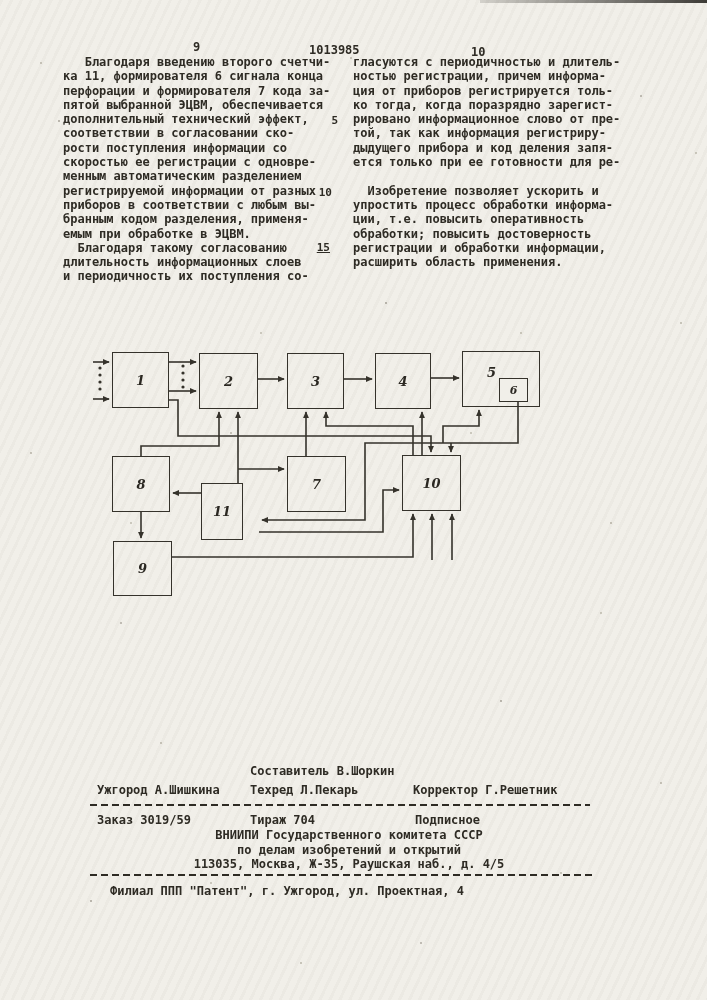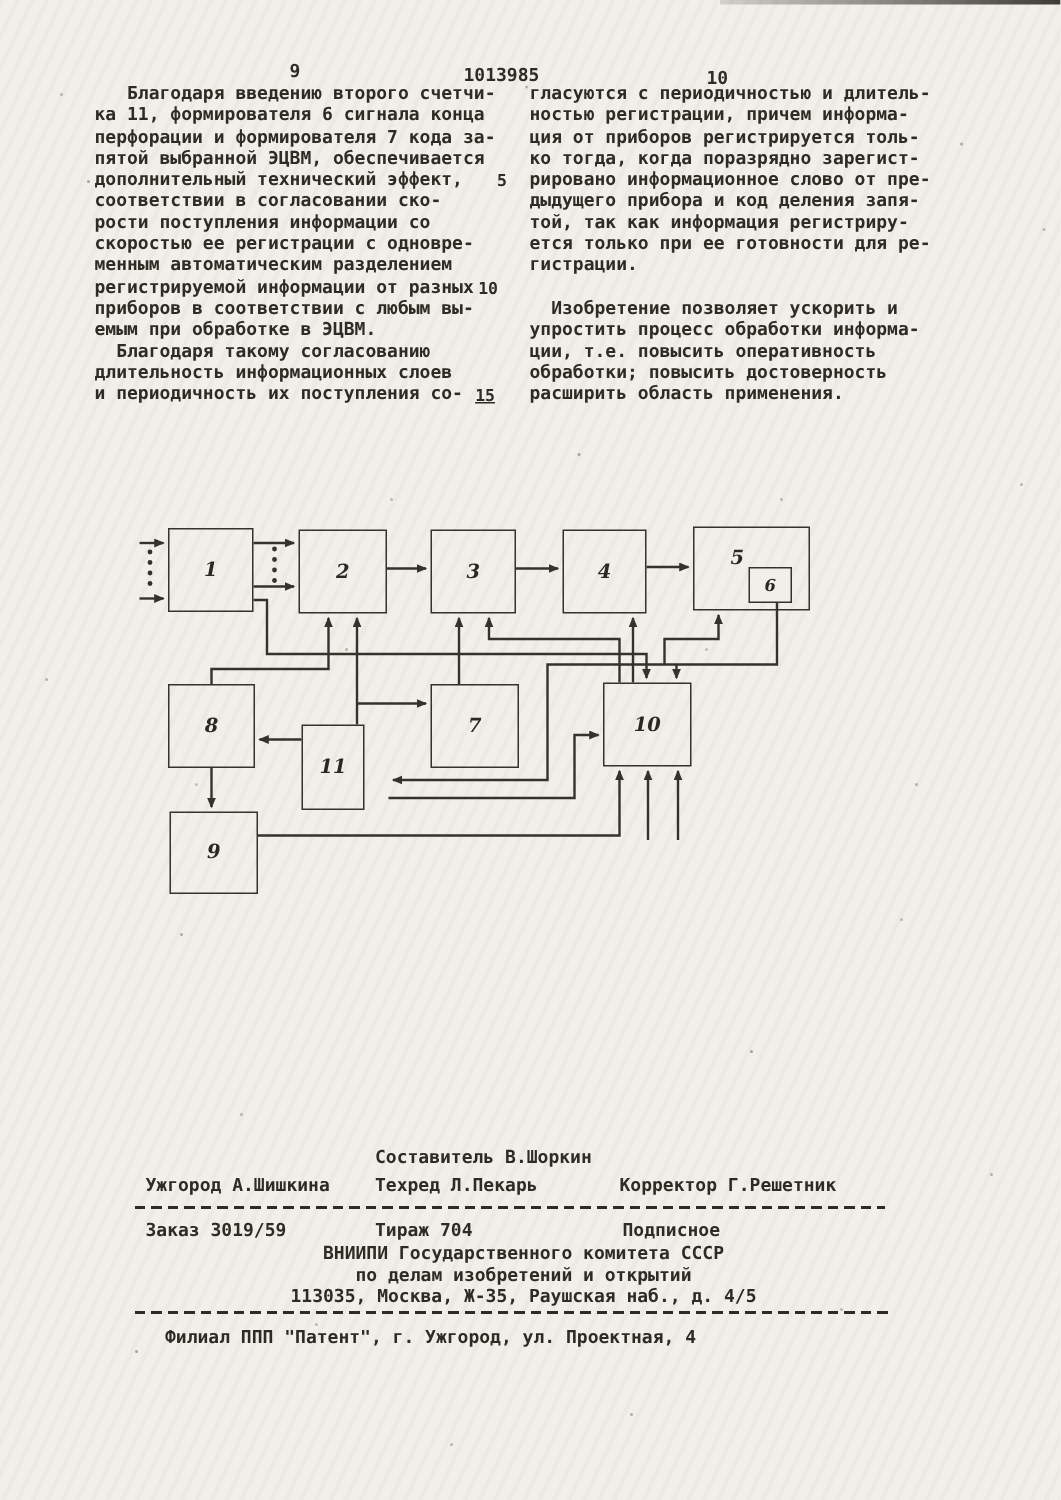--- a/index.html
+++ b/index.html
@@ -27,21 +27,21 @@
   .hdr-mid{left:309px;top:43px;}
   .hdr-right{left:471px;top:45px;}
 
   .col{position:absolute;top:55px;font-size:12px;line-height:14.3px;font-weight:700;}
   .col-left{left:63px;}
   .col-right{left:353px;}
   .tline{height:14.3px;white-space:pre;}
   .gutter-num{position:absolute;width:24px;text-align:right;font-size:11px;font-weight:700;}
   .gn-5{left:314px;top:114px;}
   .gn-10{left:308px;top:186px;}
-  .gn-15{left:306px;top:257px;text-decoration:underline;}
+  .gn-15{left:306px;top:241px;text-decoration:underline;}
 
   
   .diagram{position:absolute;left:0;top:0;width:707px;height:1000px;pointer-events:none;}
   svg.wires{position:absolute;left:0;top:0;}
   .blk{position:absolute;box-sizing:border-box;border:1.6px solid #35322b;
     display:flex;align-items:center;justify-content:center;
     font-family:"DejaVu Serif","Liberation Serif",serif;font-style:italic;font-weight:700;
     font-size:13px;color:#2b2822;background:rgba(241,239,233,.0);}
   .blk1{left:112px;top:352px;width:57px;height:56px;}
   .blk2{left:199px;top:353px;width:59px;height:56px;}
@@ -78,40 +78,41 @@
     <div class="tline">ка 11, формирователя 6 сигнала конца</div>
     <div class="tline">перфорации и формирователя 7 кода за-</div>
     <div class="tline">пятой выбранной ЭЦВМ, обеспечивается</div>
     <div class="tline">дополнительный технический эффект,</div>
     <div class="tline">соответствии в согласовании ско-</div>
     <div class="tline">рости поступления информации со</div>
     <div class="tline">скоростью ее регистрации с одновре-</div>
     <div class="tline">менным автоматическим разделением</div>
     <div class="tline">регистрируемой информации от разных</div>
     <div class="tline">приборов в соответствии с любым вы-</div>
+    <div class="tline">бранным кодом разделения, применя-</div>
     <div class="tline">емым при обработке в ЭЦВМ.</div>
     <div class="tline">  Благодаря такому согласованию</div>
     <div class="tline">длительность информационных слоев</div>
     <div class="tline">и периодичность их поступления со-</div>
   </div>
 <div class="col col-right">
     <div class="tline">гласуются с периодичностью и длитель-</div>
     <div class="tline">ностью регистрации, причем информа-</div>
     <div class="tline">ция от приборов регистрируется толь-</div>
     <div class="tline">ко тогда, когда поразрядно зарегист-</div>
     <div class="tline">рировано информационное слово от пре-</div>
+    <div class="tline">той, так как информация регистриру-</div>
     <div class="tline">дыдущего прибора и код деления запя-</div>
-    <div class="tline">той, так как информация регистриру-</div>
     <div class="tline">ется только при ее готовности для ре-</div>
-    <div class="tline">гистрации.</div>
     <div class="tline"></div>
     <div class="tline">  Изобретение позволяет ускорить и</div>
     <div class="tline">упростить процесс обработки информа-</div>
     <div class="tline">ции, т.е. повысить оперативность</div>
     <div class="tline">обработки; повысить достоверность</div>
+    <div class="tline">регистрации и обработки информации,</div>
     <div class="tline">расширить область применения.</div>
   </div>
 <div class="gutter-num gn-5">5</div>
 <div class="gutter-num gn-10">10</div>
 <div class="gutter-num gn-15">15</div>
 
 <div class="diagram">
   <svg class="wires" width="707" height="1000" viewBox="0 0 707 1000">
     <defs>
       <marker id="ah" markerWidth="9" markerHeight="8" refX="6.2" refY="3" orient="auto" markerUnits="userSpaceOnUse">

